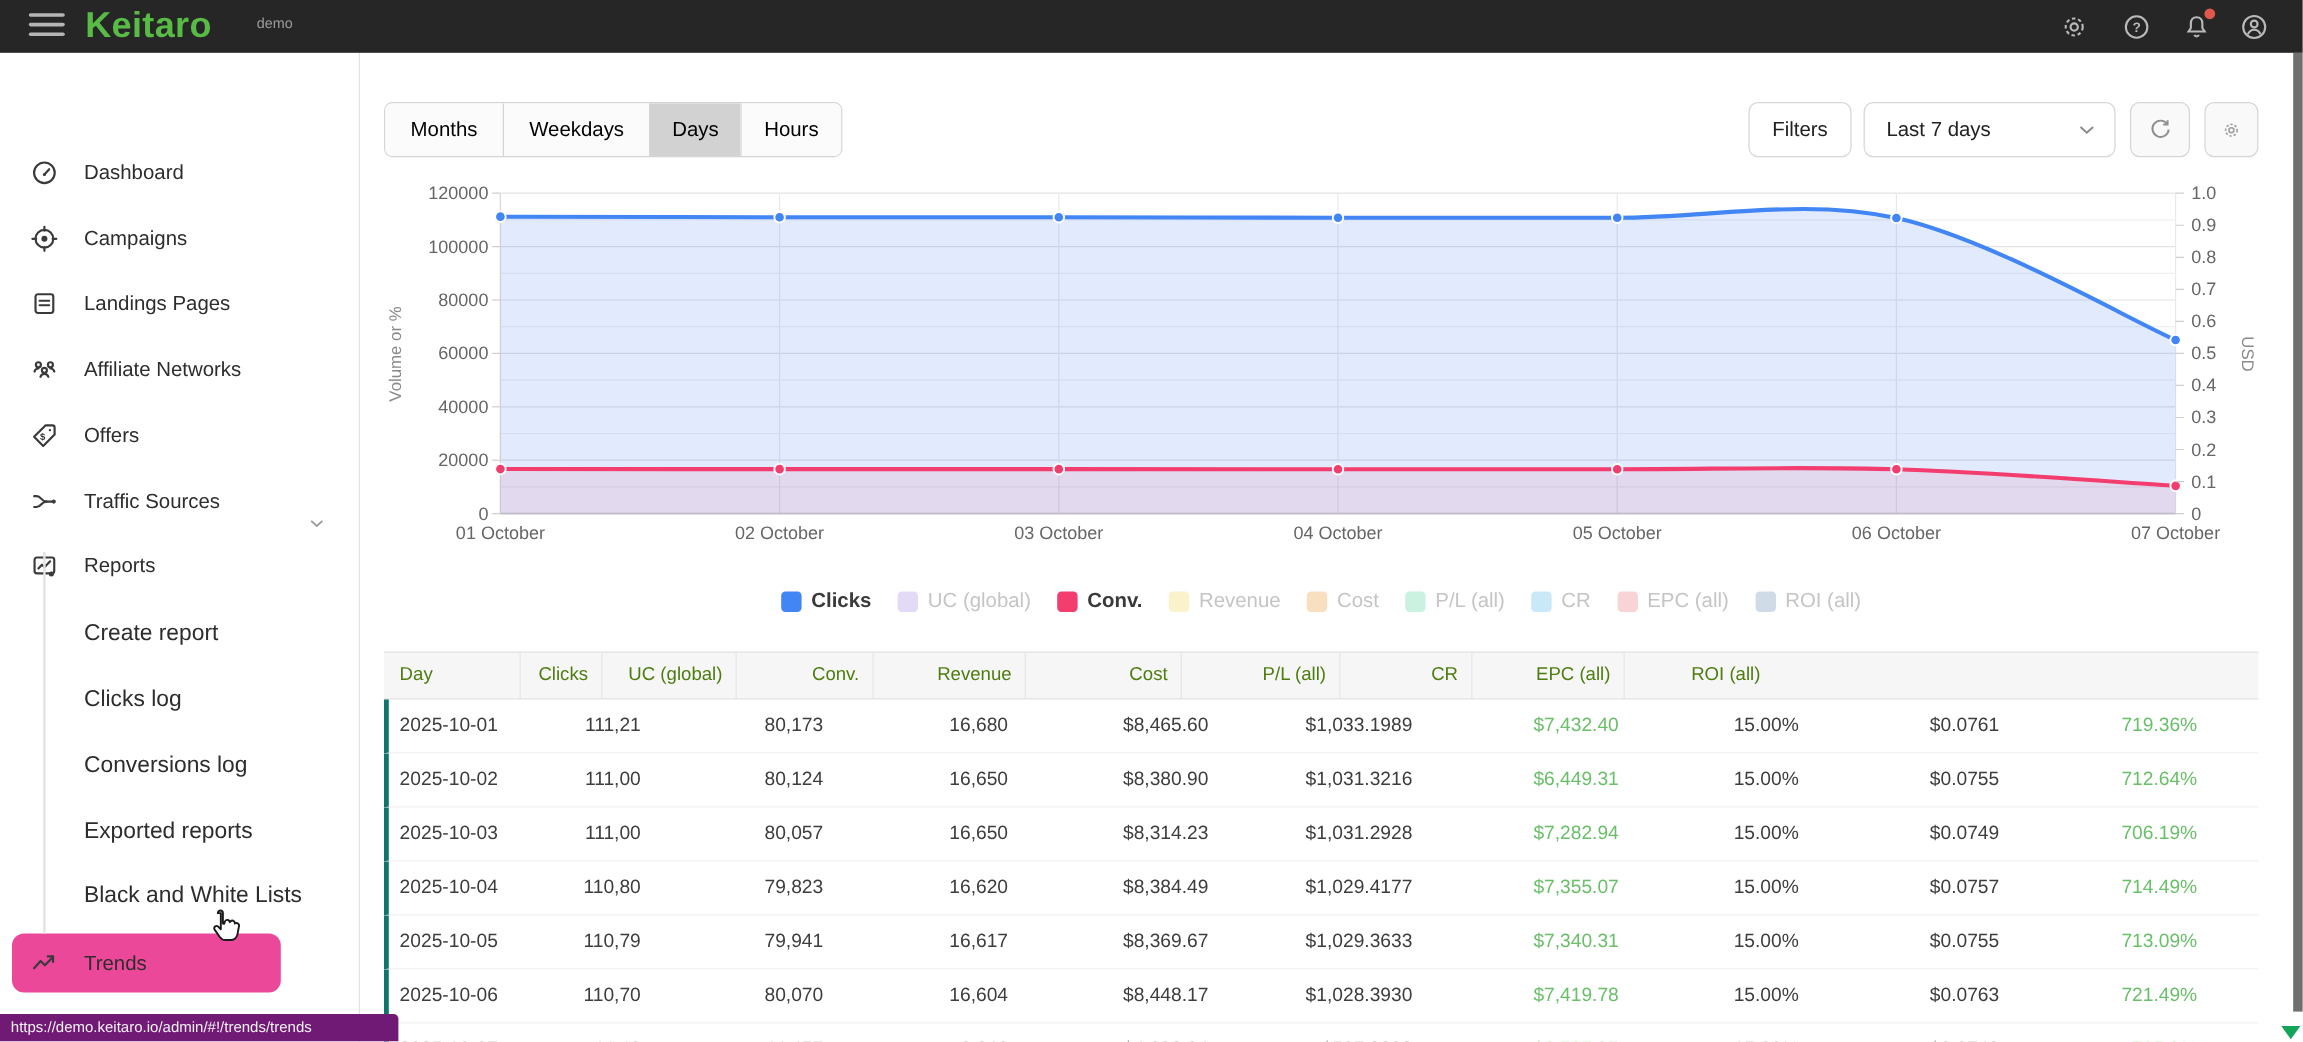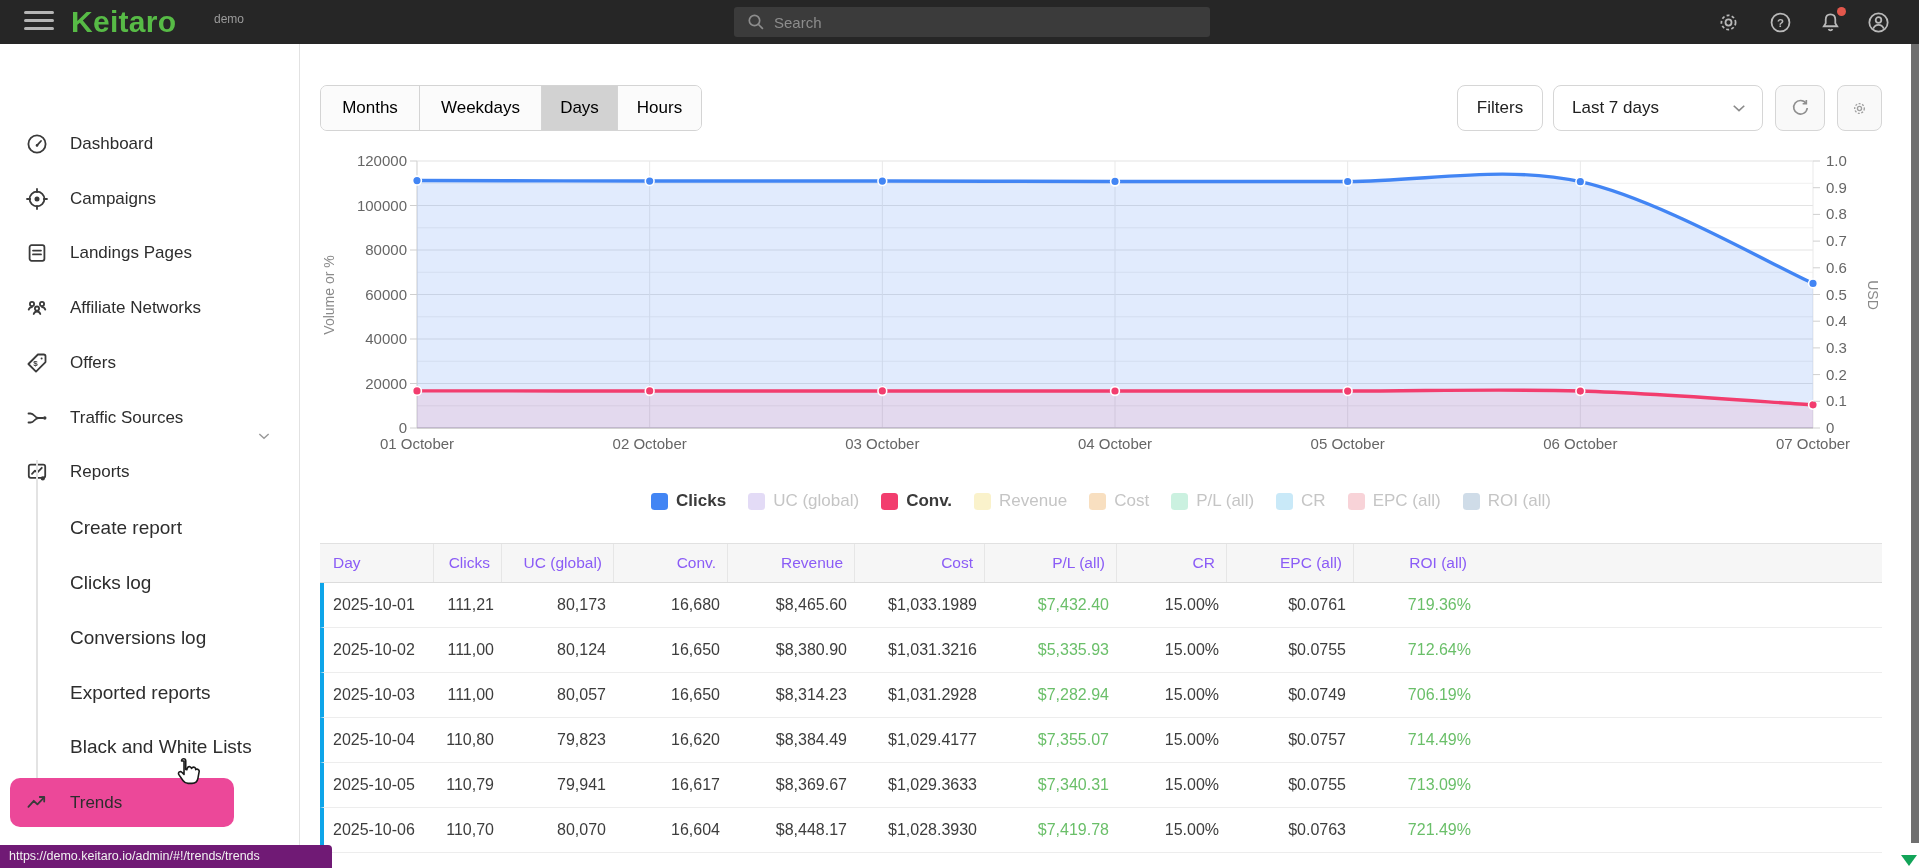--- a/index.html
+++ b/index.html
@@ -51,24 +51,24 @@
   .lg-item { display:flex; align-items:center; gap:8px; cursor:pointer; }
   .lg-sq { width:17px; height:17px; border-radius:3.5px; }
   .lg-lb { font-size:17px; }
   .lg-lb.on { color:#3a3a3a; font-weight:bold; }
   .lg-lb.off { color:#c5c5c5; }
 
   
   .dtable { position:absolute; left:320px; top:543px; width:1562px; }
   .trow { display:grid; grid-template-columns:113px 68px 112px 114px 127px 130px 132px 110px 127px 125px 1fr; align-items:center; }
   .thead { height:40px; background:#f6f6f6; border-top:1px solid #e1e1e1; border-bottom:1px solid #dcdcdc; }
-  .thead .tc { font-size:15.5px; color:#8b5cf6; height:100%; display:flex; align-items:center; border-left:1px solid #e6e6e6; }
+  .thead .tc { font-size:15.5px; color:#4d7c0f; height:100%; display:flex; align-items:center; border-left:1px solid #e6e6e6; }
   .thead .tc.first { border-left:none; }
   .thead .tc.filler { border-left:none; }
-  .tbody-row { height:45px; border-bottom:1px solid #ededed; border-left:4px solid #0ea5e9; background:#fff; grid-template-columns:113px 68px 112px 114px 127px 130px 132px 110px 127px 125px 1fr; }
+  .tbody-row { height:45px; border-bottom:1px solid #ededed; border-left:4px solid #0f766e; background:#fff; grid-template-columns:113px 68px 112px 114px 127px 130px 132px 110px 127px 125px 1fr;gap:40px; }
   .tc { font-size:16px; color:#3d3d3d; white-space:nowrap; overflow:hidden; }
   .tc.r { text-align:right; justify-content:flex-end; padding-right:11px; }
   .tc.l { text-align:left; padding-left:13px; }
   .tbody-row .tc.l { padding-left:9px; }
   .tc.green { color:#6abf69; }
 
   
   .scrollbar { position:absolute; left:1911px; top:44px; width:8px; height:799px; background:#6f6f6f; z-index:20; }
   .corner-tri { position:absolute; left:1901px; top:855px; width:0; height:0; border-left:8px solid transparent; border-right:8px solid transparent; border-top:11px solid #12a458; z-index:21; }
   .cursor-svg { position:absolute; left:170px; top:757px; z-index:50; pointer-events:none; }
@@ -77,27 +77,20 @@
 <body>
 
 <div class="topbar">
   <div class="hamburger">
       <span></span>
       <span></span>
       <span></span>
     </div>
   <div class="logo">Keitaro</div>
   <div class="logo-env">demo</div>
-  <div class="searchbox">
-    <svg width="18" height="18" viewBox="0 0 18 18" fill="none" stroke="#8d8d8d" stroke-width="1.7">
-        <circle cx="7.5" cy="7.5" r="5.2"></circle>
-        <path d="M11.5 11.5l4.4 4.4"></path>
-      </svg>
-    <input type="text" placeholder="Search" style="">
-  </div>
   <svg class="tb-icon" style="left:1716px" viewBox="0 0 24 24" fill="none" stroke="#b9b9b9" stroke-width="1.7">
       <circle cx="12" cy="12" r="6.8" stroke-dasharray="2.8 2.2"></circle>
       <circle cx="12" cy="12" r="2.9"></circle>
     </svg>
   <svg class="tb-icon" style="left:1768px" viewBox="0 0 24 24" fill="none" stroke="#b9b9b9" stroke-width="1.7">
       <circle cx="12" cy="12" r="8.6"></circle>
       <text x="12" y="16" text-anchor="middle" font-size="11" font-weight="bold" fill="#b9b9b9" stroke="none" font-family="Liberation Sans, sans-serif">?</text>
     </svg>
   <svg class="tb-icon" style="left:1818px" viewBox="0 0 24 24" fill="none" stroke="#b9b9b9" stroke-width="1.7">
       <path d="M12 4.2c-3 0-4.6 2.2-4.6 5v3.6L5.6 15.6h12.8L16.6 12.8V9.2c0-2.8-1.6-5-4.6-5z"></path>
@@ -410,21 +403,21 @@
       <div class="tc r green">719.36%</div>
       <div class="tc"></div>
     </div>
     <div class="trow tbody-row">
       <div class="tc l">2025-10-02</div>
       <div class="tc r">111,00</div>
       <div class="tc r">80,124</div>
       <div class="tc r">16,650</div>
       <div class="tc r">$8,380.90</div>
       <div class="tc r">$1,031.3216</div>
-      <div class="tc r green">$5,335.93</div>
+      <div class="tc r green">$6,449.31</div>
       <div class="tc r">15.00%</div>
       <div class="tc r">$0.0755</div>
       <div class="tc r green">712.64%</div>
       <div class="tc"></div>
     </div>
     <div class="trow tbody-row">
       <div class="tc l">2025-10-03</div>
       <div class="tc r">111,00</div>
       <div class="tc r">80,057</div>
       <div class="tc r">16,650</div>

